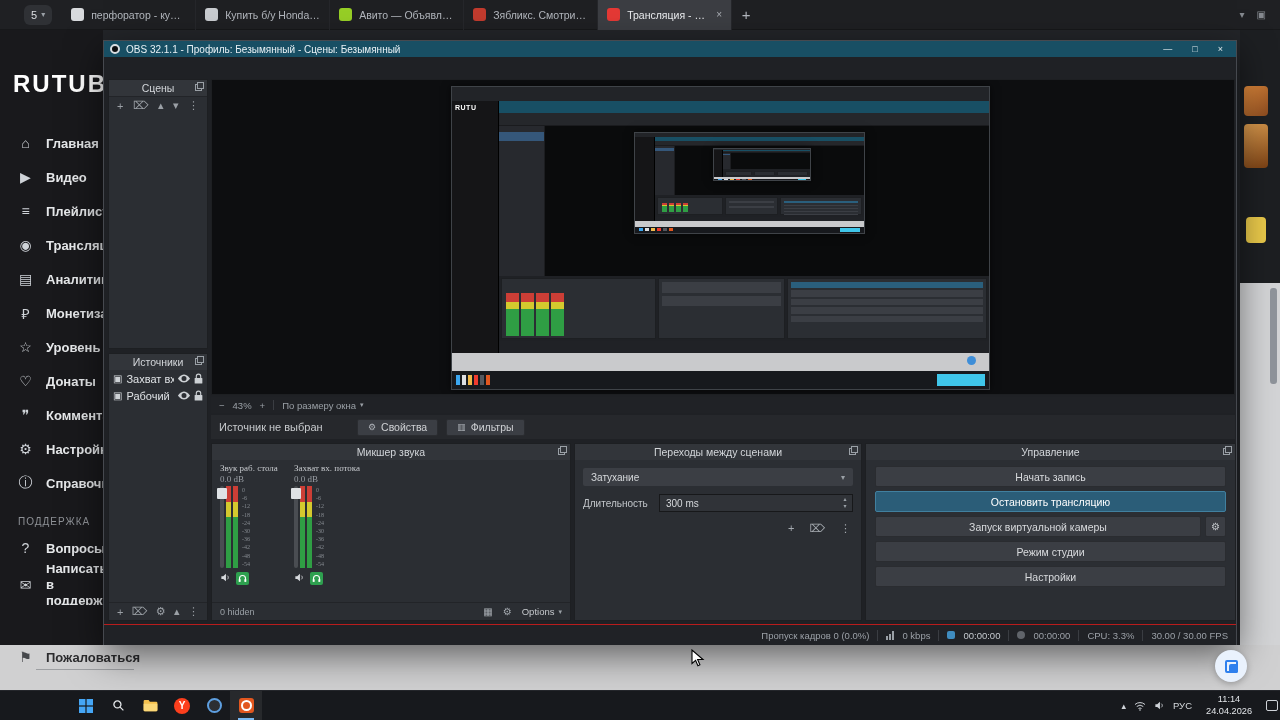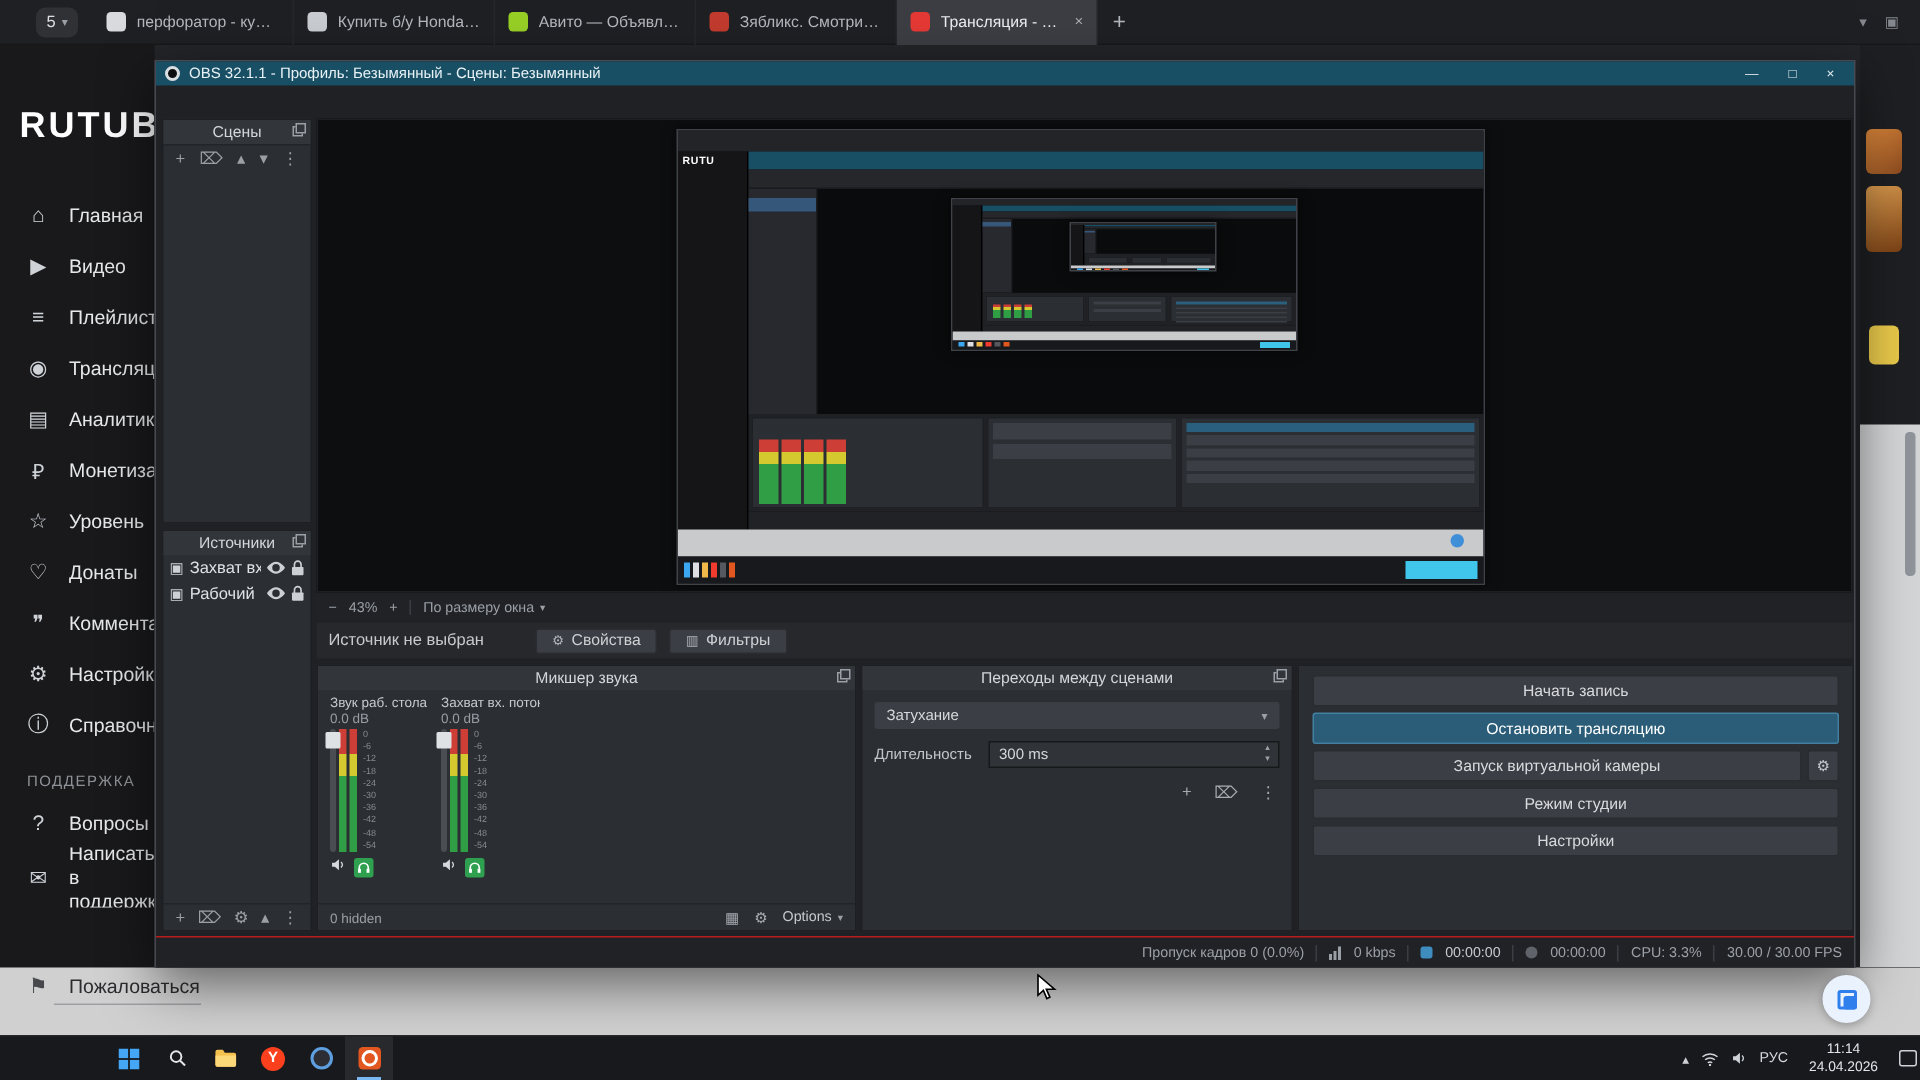--- a/index.html
+++ b/index.html
@@ -32,21 +32,21 @@
     color:#e8eaed;font-size:11.5px;}
   .ya-badge{width:15px;height:15px;border-radius:50%;background:#fc3f1d;color:#fff;
     font-size:10px;font-weight:bold;display:flex;align-items:center;justify-content:center;}
   #sidebar{position:absolute;left:0;top:0;width:103px;height:615px;background:#19191c;overflow:hidden;}
   .logo{margin:40px 0 0 13px;color:#fff;font-weight:bold;font-size:24px;letter-spacing:2px;white-space:nowrap;}
   .side-list{margin-top:28px;}
   .side-list.second{margin-top:2px;}
   .side-item{height:34px;display:flex;align-items:center;gap:12px;padding-left:17px;
     color:#e6e8ea;font-size:13px;white-space:nowrap;overflow:hidden;cursor:default;}
   .side-icon{width:17px;flex:none;text-align:center;color:#cfd3d8;font-size:14px;}
-  .side-label{white-space:nowrap;}
+  .side-label{white-space:nowrap;font-weight:bold;}
   .side-item.two-line{height:40px;}
   .side-item.two-line .side-label{white-space:normal;line-height:1.25;}
   .side-header{margin:16px 0 4px 18px;color:#8e9196;font-size:10px;letter-spacing:1px;}
   #bottomstrip{position:absolute;left:0;top:615px;width:1280px;height:45px;background:#d0d0d1;}
   #bottomstrip .side-item{color:#2c2c2e;height:24px;}
   #bottomstrip .side-icon{color:#46484c;}
   .strip-divider{position:absolute;left:36px;top:24px;width:98px;height:1px;background:#9d9fa2;}
   #rightedge{position:absolute;left:1240px;top:0;width:40px;height:615px;background:#1d1f22;overflow:hidden;}
   #rightedge .re-light{position:absolute;left:0;top:253px;width:40px;height:362px;background:#d3d4d6;}
   .thumb1,.thumb2,.thumb3{position:absolute;border-radius:4px;}
@@ -101,21 +101,21 @@
     border-radius:2px;color:#cfd1d4;font-size:10.5px;display:flex;align-items:center;gap:5px;
     font-family:"Liberation Sans",sans-serif;}
   .mini-btn i{font-size:9px;color:#aeb2b8;}
 
   
   .dock.mixer{left:107px;top:402px;width:360px;height:178px;}
   .mixer-tabs{height:15px;background:#25272b;display:flex;flex:none;}
   .mtab{width:64px;height:15px;line-height:15px;text-align:center;font-size:9.5px;color:#b9bdc2;background:#3a3d43;}
   .mtab.active{background:#2e6db4;color:#fff;}
   .channels{display:flex;gap:8px;padding:2px 0 0 8px;flex:1;}
-  .channel{width:66px;}
+  .channel{width:66px;font-family:Liberation Serif, serif;}
   .ch-name{height:12px;font-size:9px;color:#c6c9cd;white-space:nowrap;overflow:hidden;display:flex;gap:3px;align-items:center;}
   .ch-db{height:12px;font-size:9px;color:#989da3;}
   .ch-meter{height:82px;display:flex;gap:2px;}
   .slider{width:4px;background:#4a4d52;position:relative;border-radius:2px;}
   .handle{position:absolute;top:2px;left:-3px;width:10px;height:11px;background:#dfe2e5;border-radius:1px;}
   .bar{width:5px;background:linear-gradient(to top,#2f9e44 0 62%,#d4c92e 62% 80%,#cc3e36 80% 100%);}
   .ticks{width:16px;display:flex;flex-direction:column;padding-left:2px;}
   .tick{font-size:6px;line-height:8.2px;color:#868b91;}
   .ch-foot{height:16px;margin-top:2px;display:flex;align-items:center;gap:5px;}
   .mon{width:13px;height:13px;background:#2ea04f;border-radius:2px;display:flex;align-items:center;justify-content:center;}
@@ -735,20 +735,24 @@
       </div>
     </div>
     <div class="t-toolbar">
       <i>+</i>
       <i>⌦</i>
       <i>⋮</i>
     </div>
   </div>
 
   <div class="dock controls">
+    <div class="dock-header">
+      <span>Управление</span>
+      <span class="popout"></span>
+    </div>
     <div class="ctl-col">
       <button class="ctl-btn">Начать запись</button>
       <button class="ctl-btn streaming">Остановить трансляцию</button>
       <div class="ctl-row">
         <button class="ctl-btn">Запуск виртуальной камеры</button>
         <button class="ctl-gear">⚙</button>
       </div>
       <button class="ctl-btn">Режим студии</button>
       <button class="ctl-btn">Настройки</button>
     </div>

